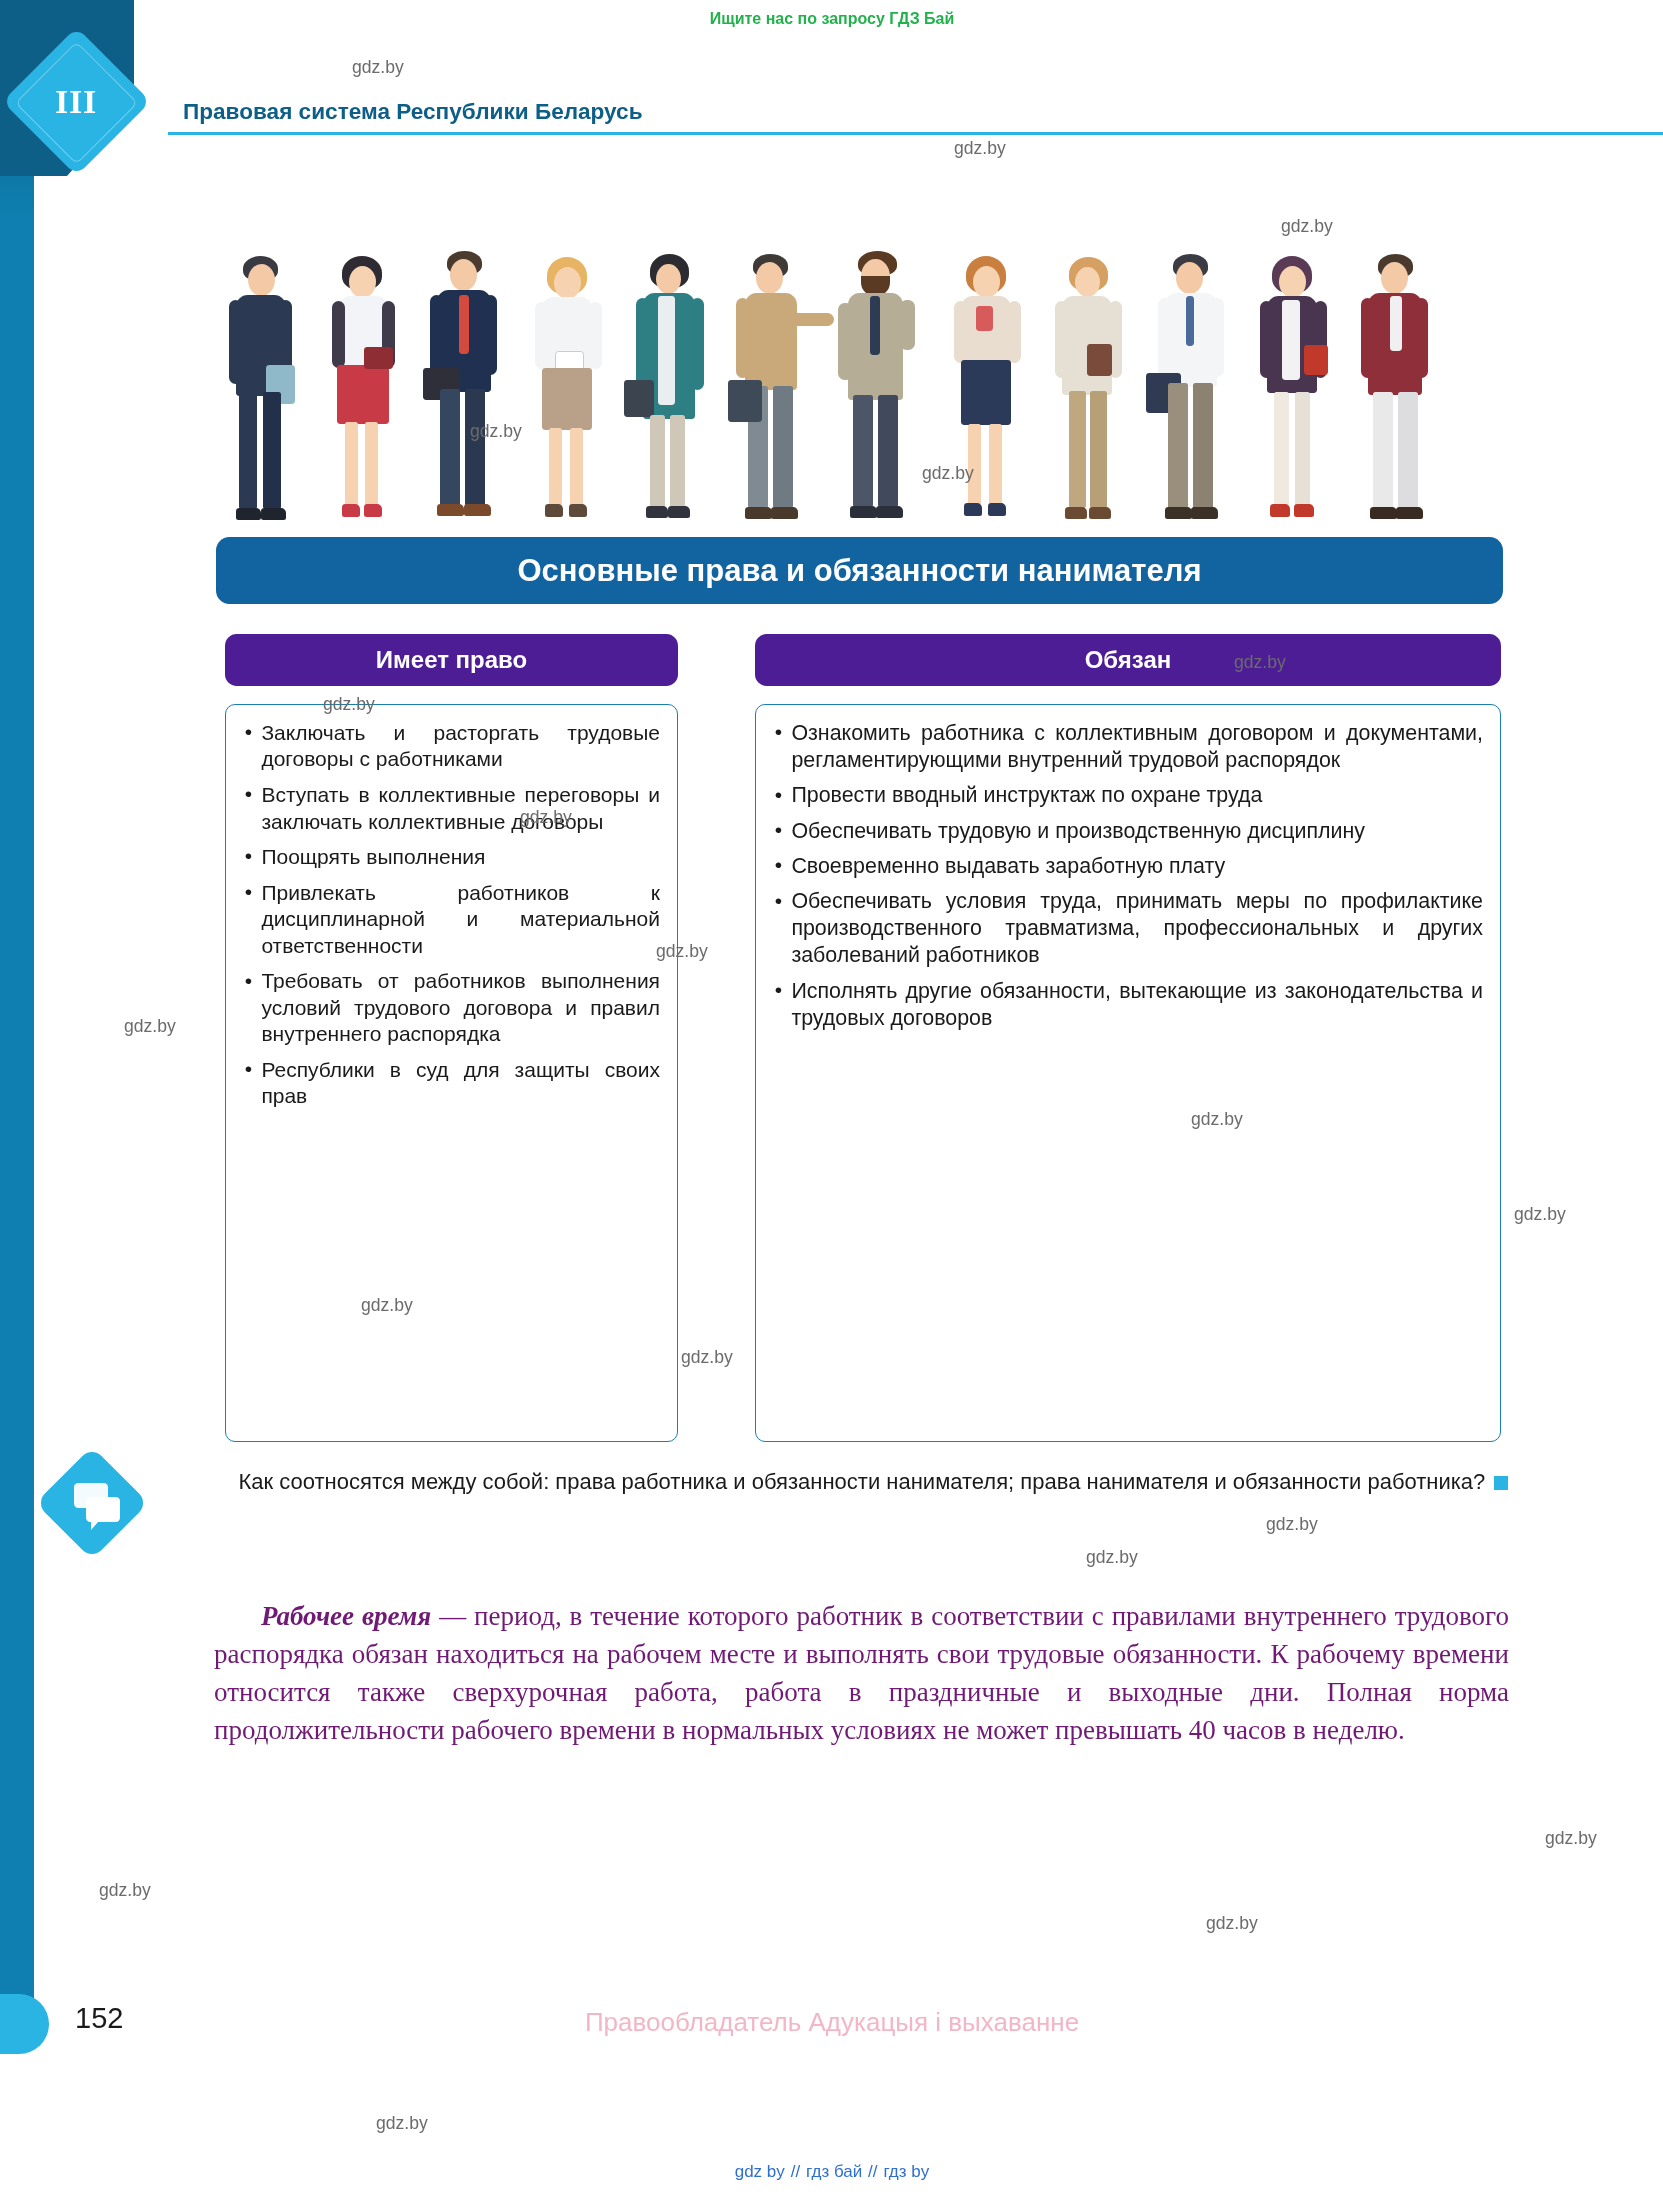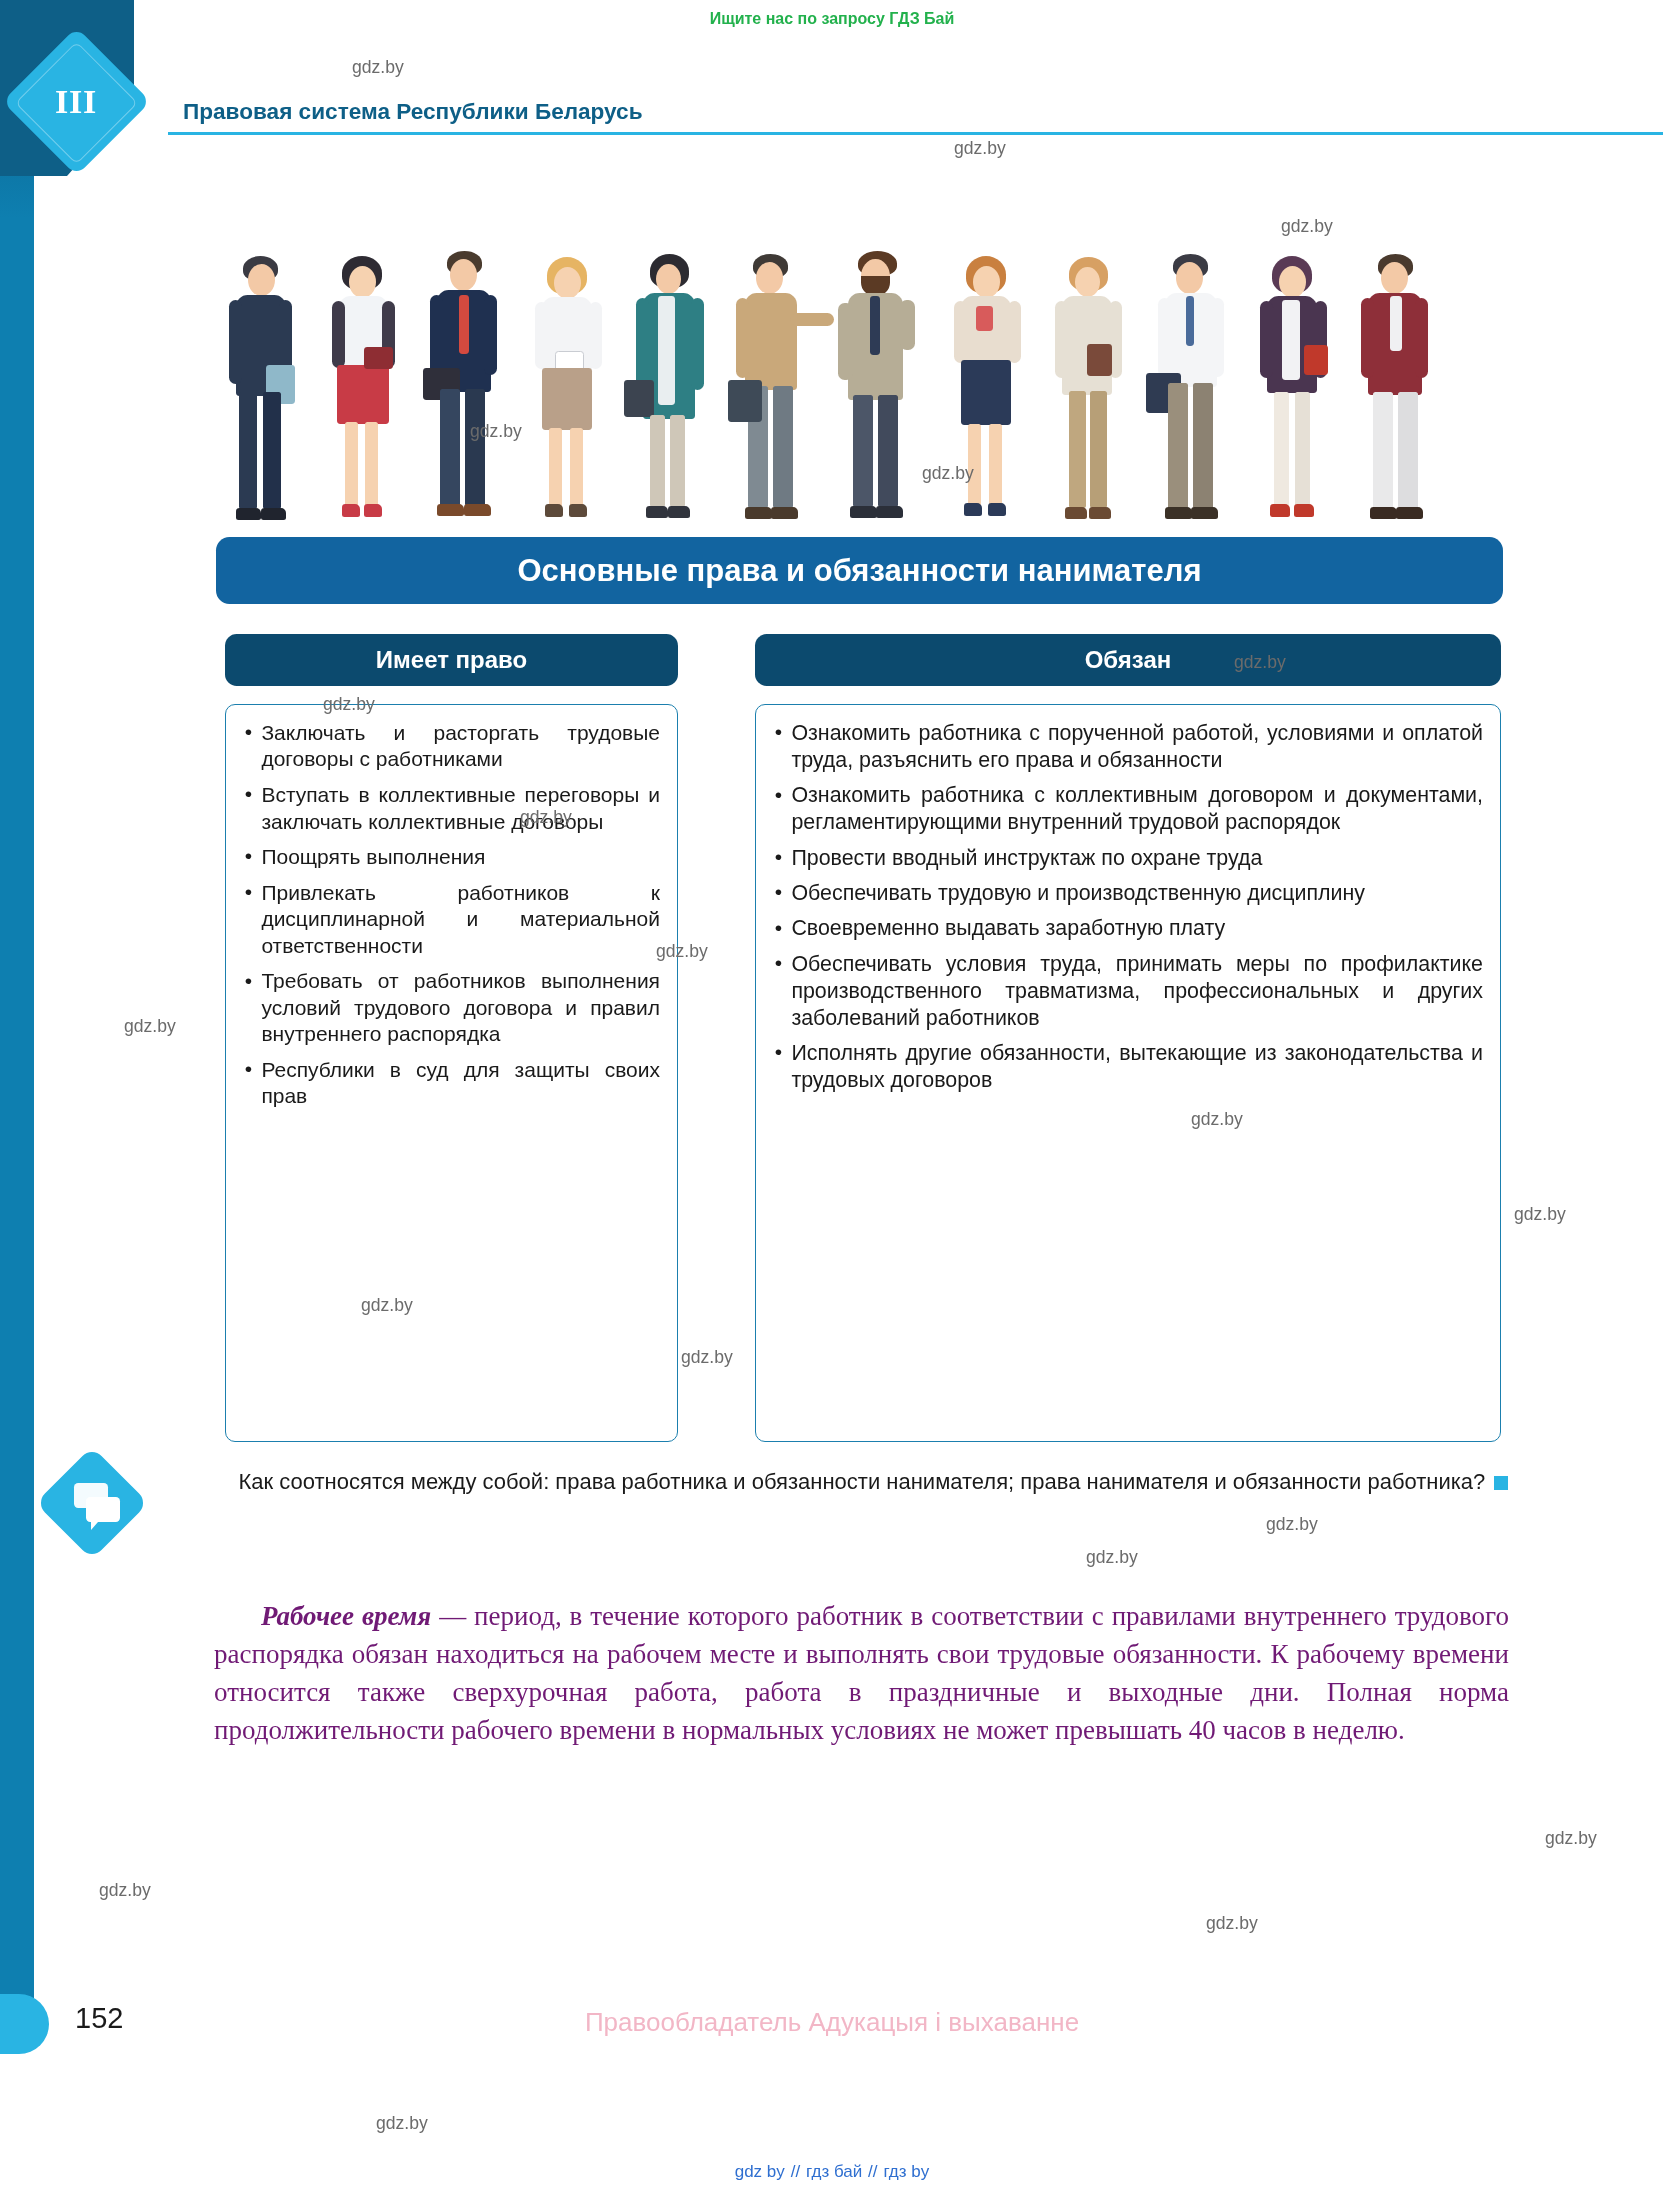--- a/index.html
+++ b/index.html
@@ -121,21 +121,21 @@
     display: flex; align-items: center; justify-content: center;
     color: #fff;
     font-size: 31px;
     font-weight: bold;
   }
 
   
   .sub-banner {
     position: absolute;
     height: 52px;
-    background: #0c4a6e;
+    background: #4c1d95;
     border-radius: 11.7px;
     display: flex; align-items: center; justify-content: center;
     color: #ffffff;
     font-size: 24px;
     font-weight: bold;
   }
   .sub-left  { left: 225px; top: 634px; width: 453px; }
   .sub-right { left: 755px; top: 634px; width: 746px; }
 
   
@@ -467,21 +467,20 @@
     <li>Вступать в коллективные переговоры и заключать коллективные договоры</li>
     <li>Поощрять выполнения</li>
     <li>Привлекать работников к дисциплинарной и материальной ответственности</li>
     <li>Требовать от работников выполнения условий трудового договора и правил внутреннего распорядка</li>
     <li>Республики в суд для защиты своих прав</li>
   </ul>
 </div>
 
 <div class="list-box box-right">
   <ul class="items">
-    <li>Ознакомить работника с порученной работой, условиями и оплатой труда, разъяснить его права и обязанности</li>
     <li>Ознакомить работника с коллективным договором и документами, регламентирующими внутренний трудовой распорядок</li>
     <li>Провести вводный инструктаж по охране труда</li>
     <li>Обеспечивать трудовую и производственную дисциплину</li>
     <li>Своевременно выдавать заработную плату</li>
     <li>Обеспечивать условия труда, принимать меры по профилактике производственного травматизма, профессиональных и других заболеваний работников</li>
     <li>Исполнять другие обязанности, вытекающие из законодательства и трудовых договоров</li>
   </ul>
 </div>
 
 <div class="q-icon"></div>

